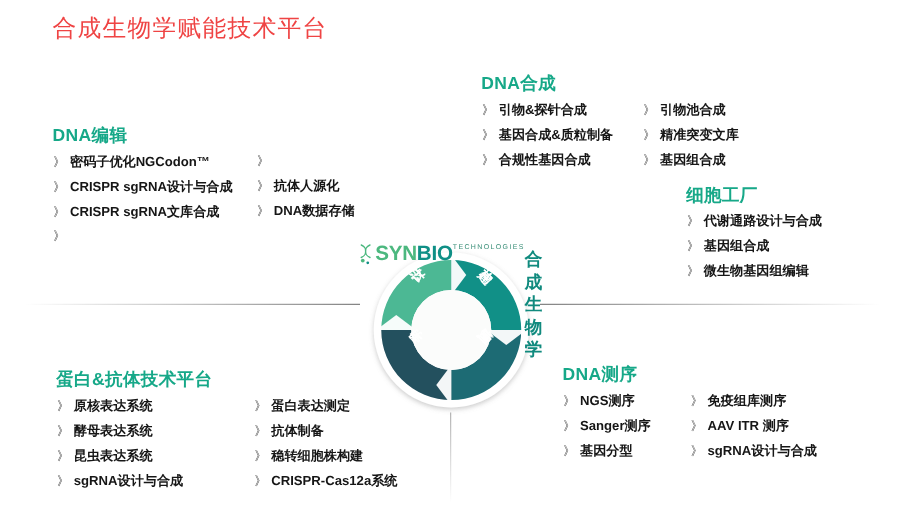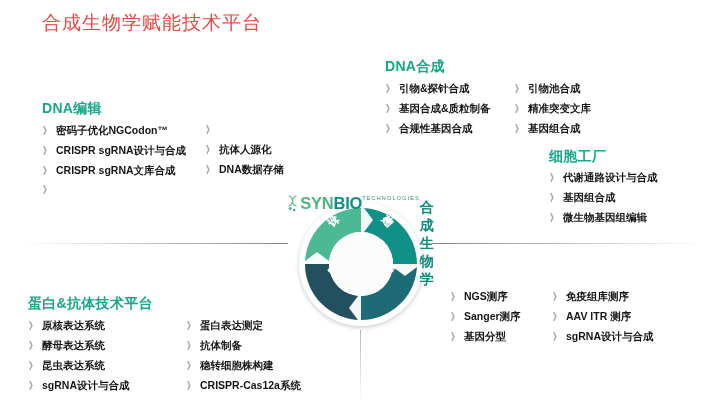--- a/index.html
+++ b/index.html
@@ -258,21 +258,21 @@
           <span>基因组合成</span>
         </div>
         <div class="item">
           <span class="chev">》</span>
           <span>微生物基因组编辑</span>
         </div>
       </div>
     </div>
   </div>
 
-  <div class="section" id="sec-protein-antibody" style="left:28px; top:295px;">
+  <div class="section" id="sec-protein-antibody" style="left:45px; top:295px;">
     <div class="section-title">蛋白&amp;抗体技术平台</div>
     <div class="items">
       <div class="col" style="width:158px;">
         <div class="item">
           <span class="chev">》</span>
           <span>原核表达系统</span>
         </div>
         <div class="item">
           <span class="chev">》</span>
           <span>酵母表达系统</span>
@@ -301,20 +301,21 @@
         </div>
         <div class="item">
           <span class="chev">》</span>
           <span>CRISPR-Cas12a系统</span>
         </div>
       </div>
     </div>
   </div>
 
   <div class="section" id="sec-dna-sequencing" style="left:450px; top:291px;">
+    <div class="section-title">DNA测序</div>
     <div class="items">
       <div class="col" style="width:102px;">
         <div class="item">
           <span class="chev">》</span>
           <span>NGS测序</span>
         </div>
         <div class="item">
           <span class="chev">》</span>
           <span>Sanger测序</span>
         </div>

